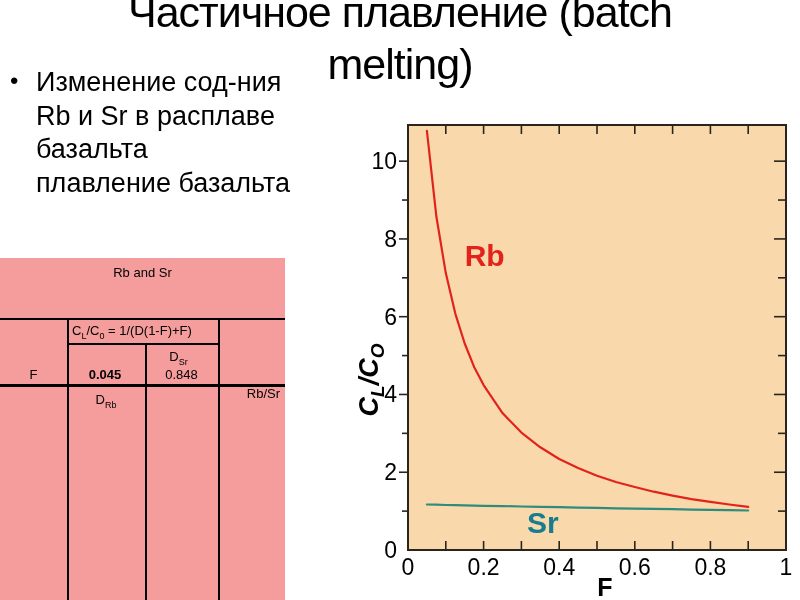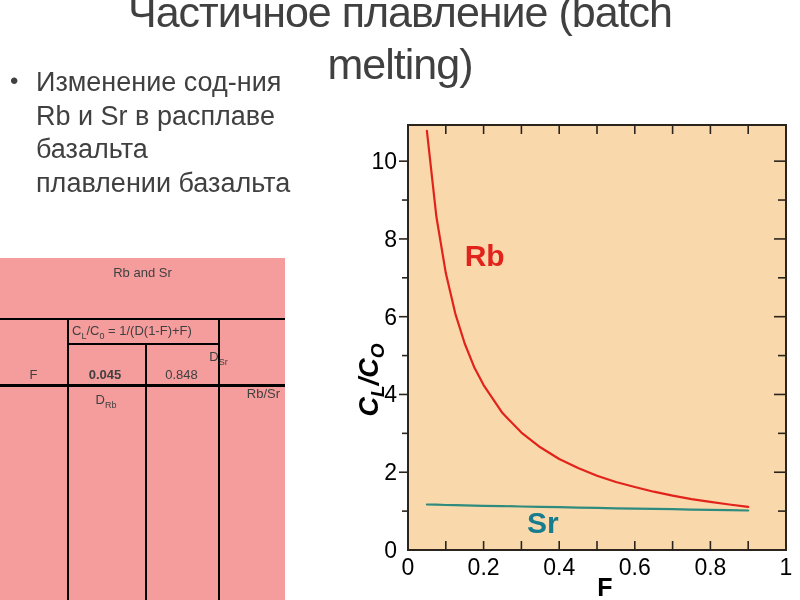--- a/index.html
+++ b/index.html
@@ -1,17 +1,17 @@
 <!DOCTYPE html>
 <html><head>
 <meta charset="utf-8">
 <style>
   html,body{margin:0;padding:0;background:#888;}
   #slide{position:relative;width:800px;height:600px;background:#ffffff;overflow:hidden;
-         font-family:"Liberation Sans",sans-serif;color:#404040;}
+         font-family:"Liberation Sans",sans-serif;color:#000000;}
   
   #title{position:absolute;left:0;right:0;top:-14px;text-align:center;
          font-size:43px;line-height:52px;font-weight:400;letter-spacing:-1px;}
   
   #bullets{position:absolute;left:10px;top:66px;width:330px;font-size:27px;line-height:33.5px;}
   .bline{position:relative;padding-left:26px;}
   .bdot{position:absolute;left:0;top:-2px;font-size:24px;}
   
   #ptable{position:absolute;left:0;top:258px;width:285px;height:342px;background:#f59c9c;font-size:13px;}
   #ptitle{position:absolute;left:0;top:6px;width:100%;text-align:center;line-height:17px;}
@@ -31,38 +31,38 @@
     <div>melting)</div>
   </div>
 
   <div id="bullets">
     <div class="bline">
       <span class="bdot">•</span>
       <span>Изменение сод-ния</span>
     </div>
     <div class="bline"><span>Rb и Sr в расплаве</span></div>
     <div class="bline"><span>базальта</span></div>
-    <div class="bline"><span>плавлении базальта</span></div>
+    <div class="bline"><span>плавление базальта</span></div>
   </div>
 
   <div id="ptable">
     <div id="ptitle">
       <div>Rb and Sr</div>
     </div>
 
     <div class="rule" style="left:0;top:60px;width:285px;height:2px;"></div>
     <div class="rule" style="left:67px;top:85px;width:152px;height:2px;"></div>
     <div class="rule" style="left:0;top:126px;width:285px;height:3px;"></div>
     <div class="rule" style="left:67px;top:60px;width:2px;height:282px;"></div>
     <div class="rule" style="left:145px;top:86px;width:2px;height:256px;"></div>
     <div class="rule" style="left:218px;top:60px;width:2px;height:282px;"></div>
 
     <div class="hcell" style="left:72px;top:65px;width:150px;text-align:left;">C<sub>L</sub>/C<sub>0</sub> = 1/(D(1-F)+F)</div>
     <div class="hcell" style="left:67px;top:91px;width:78px;margin-top:43px;">D<sub>Rb</sub></div>
-    <div class="hcell" style="left:145px;top:91px;width:67px;padding-left:40px;">D<sub>Sr</sub></div>
+    <div class="hcell" style="left:145px;top:91px;width:67px;">D<sub>Sr</sub></div>
     <div class="hcell" style="left:0;top:109px;width:67px;">F</div>
     <div class="hcell" style="left:67px;top:109px;width:76px;font-weight:bold;">0.045</div>
     <div class="hcell" style="left:145px;top:109px;width:73px;font-weight:normal;text-align:center;">0.848</div>
     <div class="hcell" style="left:218px;top:109px;width:62px;text-align:right;margin-top:19px;">Rb/Sr</div>
 
   </div>
 
   <svg id="chart" width="800" height="600" viewBox="0 0 800 600">
       <rect x="408" y="125" width="378" height="425" fill="#f9d9ab" stroke="#2b241c" stroke-width="2"></rect>
       <line x1="445.8" y1="549" x2="445.8" y2="541" stroke="#2b241c" stroke-width="1.6"></line>

